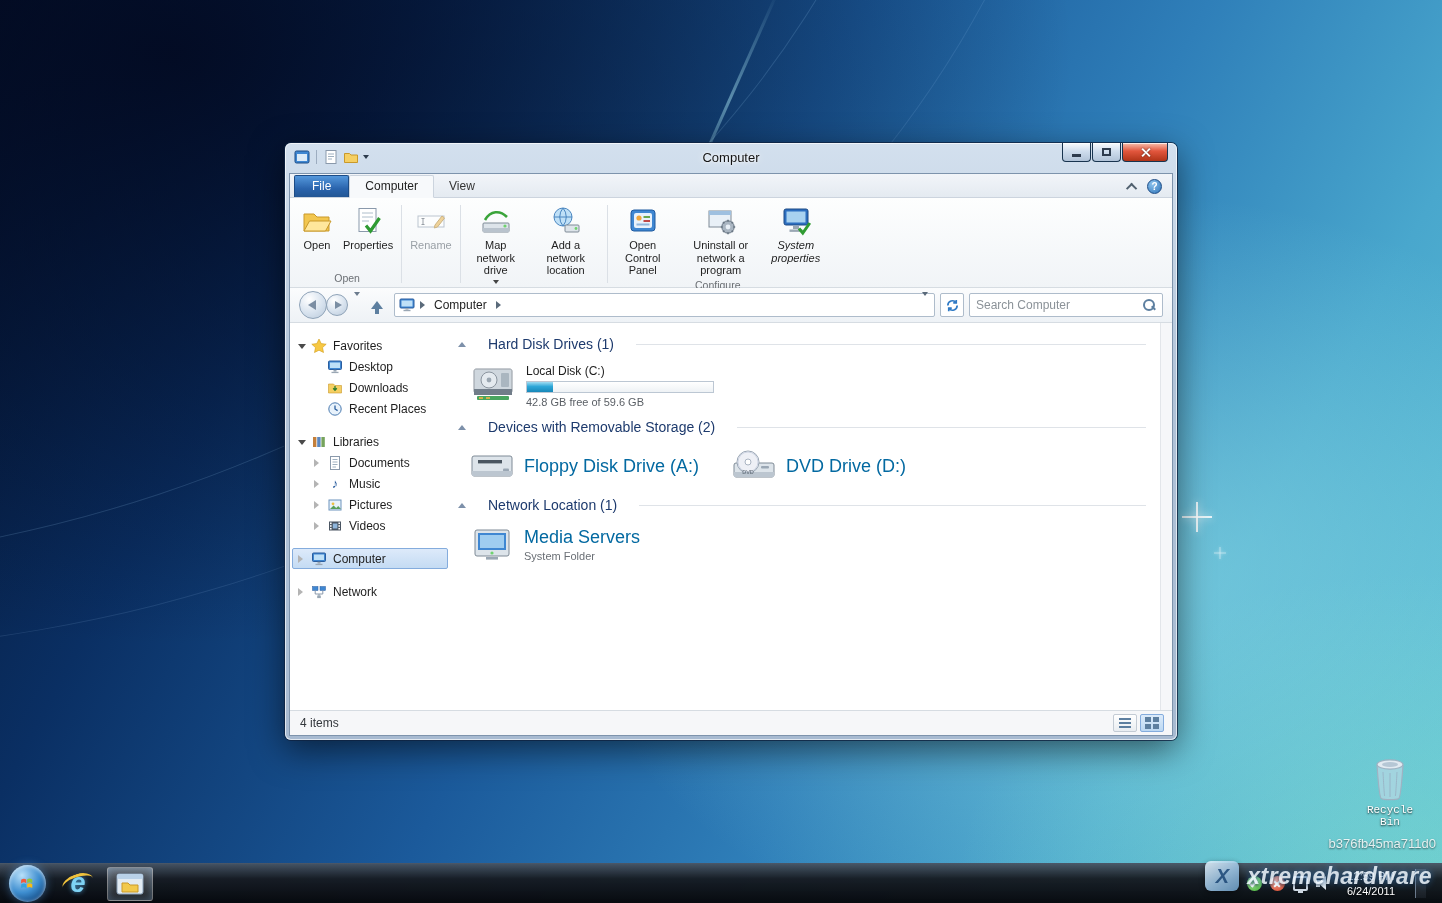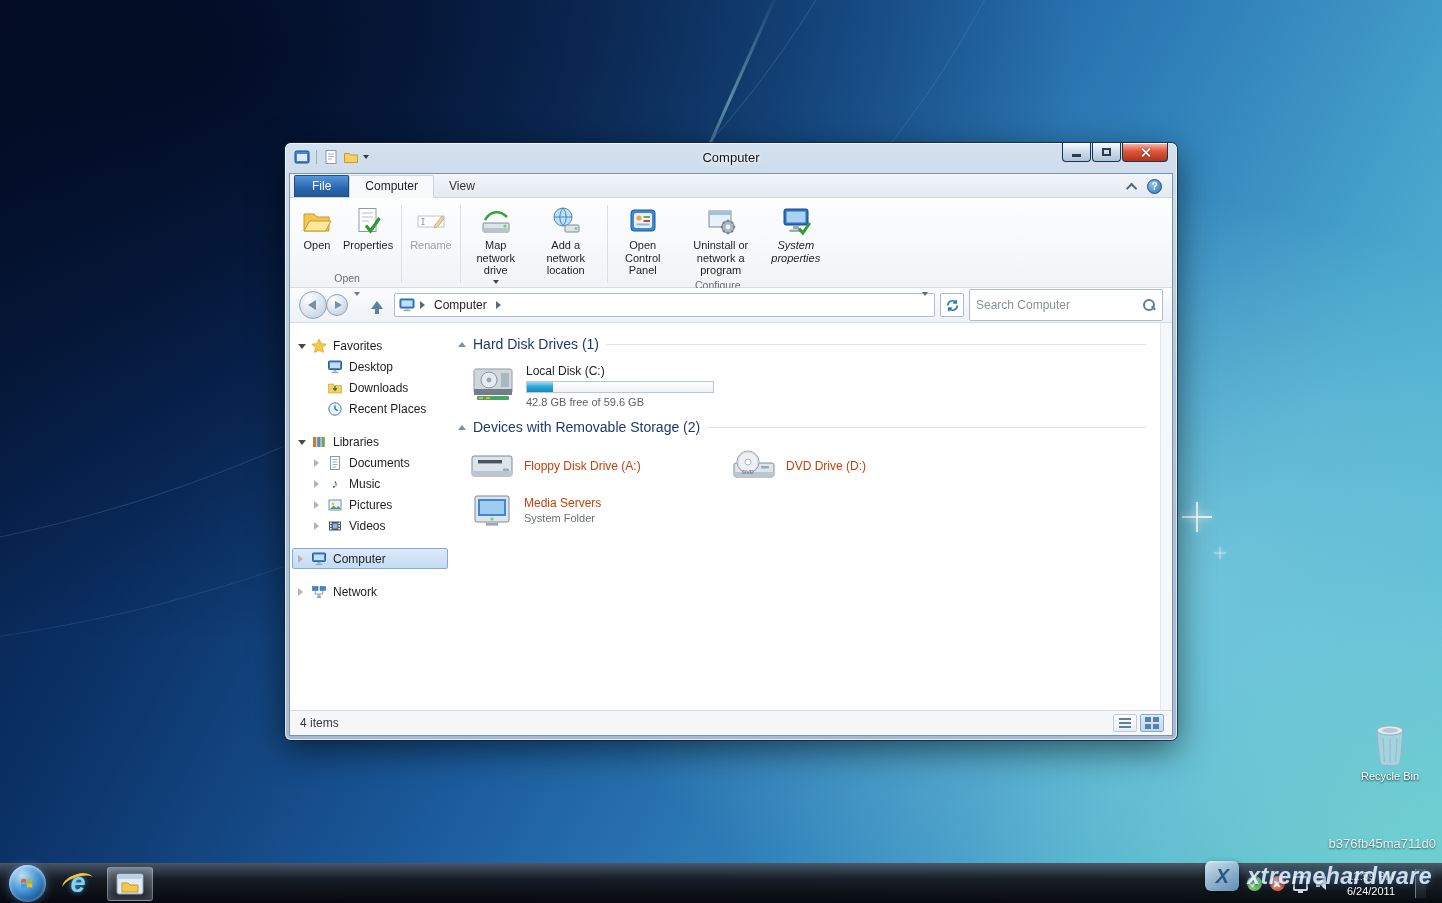--- a/index.html
+++ b/index.html
@@ -20,21 +20,21 @@
   .streak { position:absolute; left:728px; top:-20px; width:3px; height:240px;
             transform:rotate(24deg); background:linear-gradient(rgba(180,240,250,.0), rgba(180,240,250,.45), rgba(180,240,250,0)); }
   .sparkle { position:absolute; width:30px; height:30px; }
   .sparkle::before, .sparkle::after { content:""; position:absolute; background:rgba(255,255,255,.85);
             box-shadow:0 0 8px rgba(255,255,255,.9); }
   .sparkle::before { left:0; top:14px; width:30px; height:2px; }
   .sparkle::after  { left:14px; top:0; width:2px; height:30px; }
   .sparkle.small { transform:scale(.4); opacity:.7; }
 
   
-  .recycle { position:absolute; left:1356px; top:722px; width:68px; text-align:center; }
+  .recycle { position:absolute; left:1356px; top:756px; width:68px; text-align:center;font-family:Liberation Mono, monospace; }
   .recycle .bin { width:40px; height:46px; margin:0 auto; }
   .recycle .label { margin-top:2px; font-size:11px; color:#fff; text-shadow:0 1px 2px rgba(0,0,0,.85); }
 
   
   .build-mark { position:absolute; right:6px; bottom:52px; font-size:13px;
                 color:rgba(255,255,255,.85); text-shadow:0 1px 2px rgba(0,0,0,.6); z-index:70; }
   .brand-mark { position:absolute; right:10px; bottom:12px; display:flex; align-items:center; gap:8px;
                 z-index:80; opacity:.88; }
   .brand-x { width:34px; height:30px; border-radius:6px;
              background:linear-gradient(145deg,#e8f4fc,#9cc4e4 55%,#6d9fc8);
@@ -123,21 +123,21 @@
   .addressbar { flex:1; height:24px; background:#fff; border:1px solid #aebccb; border-radius:2px;
     display:flex; align-items:center; padding:0 4px; gap:5px; position:relative; }
   .addr-icon { width:16px; height:14px; }
   .crumb-sep { width:0; height:0; border-top:4px solid transparent; border-bottom:4px solid transparent;
     border-left:5px solid #5a6a7a; }
   .crumb { font-size:12px; color:#1e1e1e; padding:2px 4px; }
   .addr-dd { position:absolute; right:6px; } .addr-dd .dd-tri { border-top-color:#5a6a7a; }
   .refresh-btn { width:24px; height:24px; border:1px solid #aebccb; border-radius:2px; background:#fff;
     display:flex; align-items:center; justify-content:center; }
   .refresh-btn svg { width:15px; height:15px; }
-  .searchbox { width:194px; height:32px; border:1px solid #aebccb; border-radius:2px; background:#fff;
+  .searchbox { width:194px; height:24px; border:1px solid #aebccb; border-radius:2px; background:#fff;
     display:flex; align-items:center; padding:0 6px; gap:4px; }
   .searchbox input { flex:1; border:none; outline:none; font-size:12px; color:#333; min-width:0;
     font-family:"Liberation Sans", sans-serif; }
   .searchbox input::placeholder { color:#8b9298; }
   .mag-icon { position:relative; width:14px; height:14px; flex:0 0 auto; }
   .mag-icon::before { content:""; position:absolute; left:1px; top:1px; width:8px; height:8px;
     border:2px solid #5d7fa0; border-radius:50%; }
   .mag-icon::after { content:""; position:absolute; left:9px; top:9px; width:5px; height:2px;
     background:#5d7fa0; transform:rotate(45deg); }
 
@@ -152,37 +152,37 @@
   .twisty { position:absolute; left:5px; top:6px; }
   .srow.child .twisty { left:21px; }
   .twisty.closed { width:0; height:0; border-top:4px solid transparent; border-bottom:4px solid transparent;
     border-left:5px solid #b4b4b4; }
   .twisty.open { width:0; height:0; border-left:4px solid transparent; border-right:4px solid transparent;
     border-top:5px solid #4a4a4a; margin-top:2px; }
   .sicon { width:16px; height:16px; flex:0 0 auto; } .sicon svg { width:100%; height:100%; }
   .note-glyph { font-size:13px; color:#2a5d9e; width:16px; text-align:center; line-height:16px; }
 
   .content { flex:1 1 auto; padding:4px 26px 0 8px; min-width:0; }
-  .sec-header { display:flex; align-items:center; gap:7px; margin:9px 0 9px; }
+  .sec-header { display:flex; align-items:center; gap:22px; margin:9px 0 9px; }
   .sec-collapse { width:0; height:0; border-left:4px solid transparent; border-right:4px solid transparent;
     border-bottom:5px solid #7d90aa; }
   .sec-title { font-size:14px; color:#1d3a6d; white-space:nowrap; }
   .sec-line { flex:1; height:1px; background:#dfe3e8; }
   .dev-icon { flex:0 0 auto; } .dev-icon svg { width:100%; height:100%; display:block; }
   .disk-item { display:flex; gap:9px; margin-left:8px; width:260px; padding:2px 3px; border-radius:2px; }
   .disk-icon { width:48px; height:42px; }
   .disk-info { display:flex; flex-direction:column; gap:3px; padding-top:1px; }
   .disk-name { font-size:12px; color:#1e1e1e; }
   .capacity { width:188px; height:12px; border:1px solid #bcc7d3; background:linear-gradient(#fff,#eef2f5); }
   .capacity-fill { height:100%; background:linear-gradient(#9fdcf2,#2da7d8 45%,#1787b8); }
   .disk-free { font-size:11px; color:#5a5f65; }
   .item-row { display:flex; }
   .device-item { display:flex; align-items:center; gap:9px; width:254px; margin-left:8px; padding:3px; border-radius:2px; }
   .device-icon { width:46px; height:38px; }
-  .device-label { font-size:12px; color:#c2410c; }
+  .device-label { font-size:18px; color:#0369a1; }
   .media-lines { display:flex; flex-direction:column; gap:2px; }
   .media-type { font-size:11px; color:#6a6f75; }
 
   .scroll-track { position:absolute; right:0; top:0; bottom:0; width:12px; background:#f6f7f9;
     border-left:1px solid #e3e6ea; }
 
   
   .statusbar { height:25px; flex:0 0 auto; border-top:1px solid #d6dce2; background:#f6f7f9;
     display:flex; align-items:center; padding:0 10px; font-size:12px; color:#33373c; position:relative; }
   .view-toggles { position:absolute; right:8px; top:3px; display:flex; gap:3px; }
@@ -650,20 +650,25 @@
                     <circle cx="17" cy="15" r="3" fill="#fff" stroke="#aab4c2"></circle>
                     <text x="17" y="26.5" text-anchor="middle" font-size="5.5" fill="#5a6670">DVD</text>
                   </svg>
                 </span>
                 <span class="device-label">DVD Drive (D:)</span>
               </div>
             </div>
           </div>
 
           <div class="section">
+            <div class="sec-header">
+              <span class="sec-collapse"></span>
+              <span class="sec-title">Network Location (1)</span>
+              <span class="sec-line"></span>
+            </div>
             <div class="device-item">
               <span class="dev-icon device-icon">
                 <svg viewBox="0 0 46 38">
                   <rect x="6" y="5" width="34" height="26" rx="2" fill="#dde4ea" stroke="#7e8a96"></rect>
                   <rect x="9" y="8" width="28" height="17" fill="#3f87d2"></rect>
                   <rect x="11" y="10" width="24" height="13" fill="#9fcdf0"></rect>
                   <circle cx="23" cy="28" r="1.6" fill="#6fd26f"></circle>
                   <rect x="17" y="32" width="12" height="2.6" fill="#9aa7b4"></rect>
                 </svg>
               </span>

